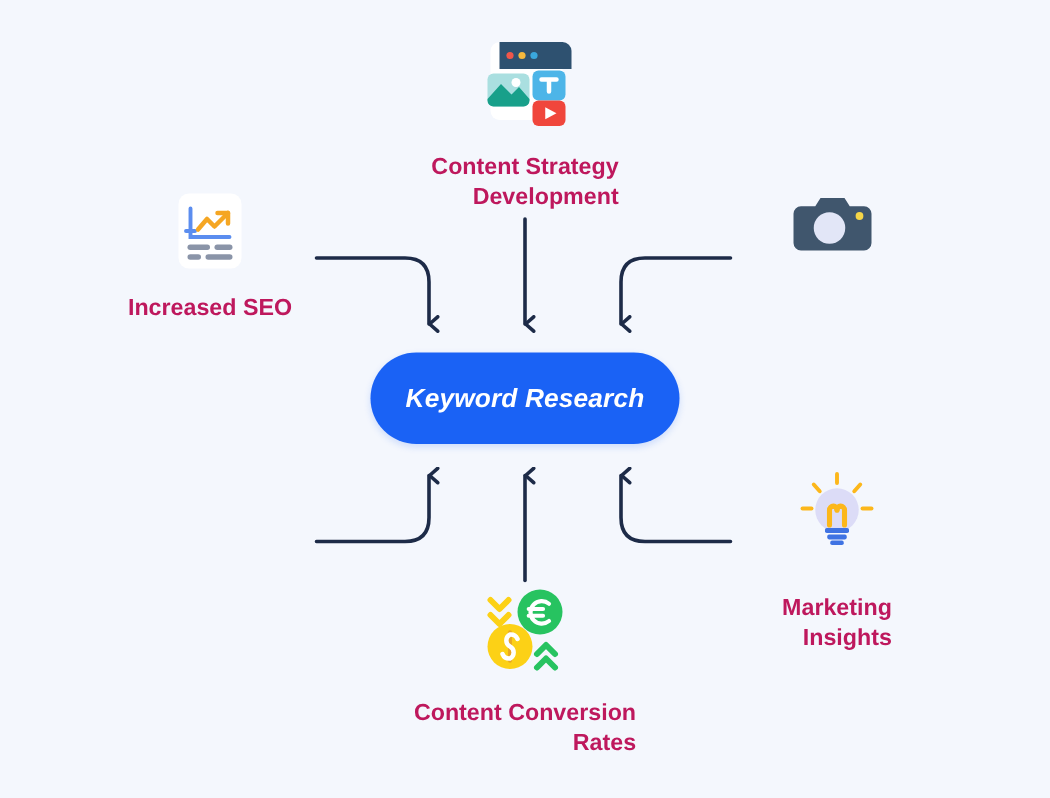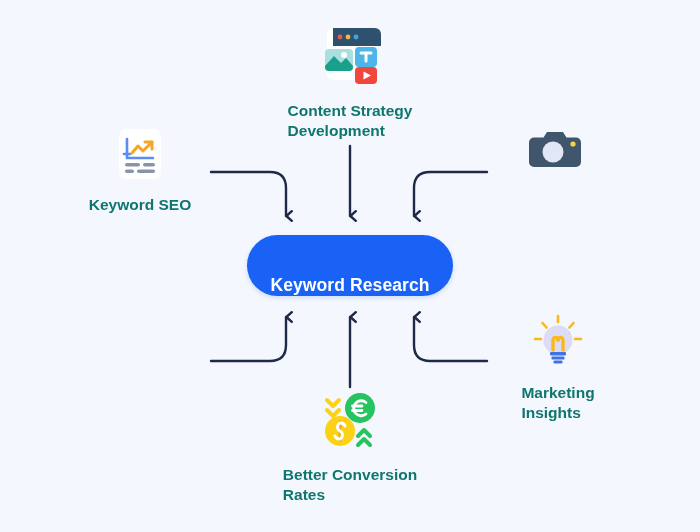--- a/index.html
+++ b/index.html
@@ -30,57 +30,58 @@
   
   .center-node {
     position: absolute;
     left: 247px;
     top: 235px;
     width: 206px;
     height: 61px;
     background: #1a62f5;
     border-radius: 31px;
     display: flex;
-    align-items: flex-end;
+    align-items: center;
     justify-content: center;
     box-shadow: 0 2px 5px rgba(26,98,245,0.18);
+    font-style: italic;
   }
   .center-node-label {
     color: #ffffff;
     font-size: 17.5px;
     font-weight: bold;
     letter-spacing: 0.1px;
     white-space: nowrap;
   }
   
   .node {
     position: absolute;
     display: flex;
     flex-direction: column;
     align-items: center;
   }
   .node-icon {
     display: block;
     margin-bottom: 9px;
   }
   .node-label {
-    color: #0f766e;
+    color: #be185d;
     font-size: 15.5px;
     font-weight: bold;
     line-height: 1.32;
-    text-align: left;
+    text-align: right;
     white-space: pre-line;
   }
   
   #node-seo            { left: 60px;  top: 126px; width: 160px; }
   #node-content        { left: 250px; top: 22px;  width: 200px; }
   #node-brand          { left: 480px; top: 122px; width: 150px; }
   #node-traffic        { left: 50px;  top: 312px; width: 180px; }
   #node-conversion     { left: 250px; top: 390px; width: 200px; }
-  #node-insights       { left: 478px; top: 312px; width: 160px; }
+  #node-insights       { left: 478px; top: 312px; width: 160px; gap: 12px; }
 </style>
 </head>
 <body>
 
 <div id="diagram">
 
   <svg class="connectors" viewBox="0 0 700 532" width="700" height="532" fill="none">
     <defs>
       <marker id="arrowDown" markerWidth="12" markerHeight="12" refX="6" refY="9" orient="auto" markerUnits="userSpaceOnUse">
         <path d="M1.2 3.2 L6 8.6 L10.8 3.2" stroke="#1d2b48" stroke-width="2.4" stroke-linecap="round" stroke-linejoin="round" fill="none"></path>
@@ -114,21 +115,21 @@
         <path d="M15 13 V32 H41" stroke="#5b8def" stroke-width="2.6" stroke-linecap="round" fill="none"></path>
         <path d="M12 28 H18" stroke="#5b8def" stroke-width="2.6" stroke-linecap="round"></path>
         <path d="M20 27 L26 20 L31 25 L40 16" stroke="#f5a623" stroke-width="3" stroke-linecap="round" stroke-linejoin="round" fill="none"></path>
         <path d="M33 16 H40 V23" stroke="#f5a623" stroke-width="3" stroke-linecap="round" stroke-linejoin="round" fill="none"></path>
         <rect x="13" y="37" width="15" height="3.6" rx="1.8" fill="#8a94a8"></rect>
         <rect x="31" y="37" width="12" height="3.6" rx="1.8" fill="#8a94a8"></rect>
         <rect x="13" y="43.5" width="9" height="3.6" rx="1.8" fill="#8a94a8"></rect>
         <rect x="25" y="43.5" width="18" height="3.6" rx="1.8" fill="#8a94a8"></rect>
       </svg>
     </span>
-    <span class="node-label">Keyword SEO</span>
+    <span class="node-label">Increased SEO</span>
   </div>
 
   <div class="node" id="node-content">
     <span class="node-icon">
       <svg width="66" height="66" viewBox="0 0 66 66">
         <rect x="10" y="6" width="48" height="52" rx="6" fill="#ffffff"></rect>
         <path d="M16 6 H58 A6 6 0 0 1 64 12 V24 H16 Z" fill="#2e5170"></path>
         <circle cx="23" cy="15" r="2.4" fill="#f0564a"></circle>
         <circle cx="31" cy="15" r="2.4" fill="#f5b83d"></circle>
         <circle cx="39" cy="15" r="2.4" fill="#3aa7dd"></circle>
@@ -165,21 +166,21 @@
         <circle cx="41" cy="18" r="15" fill="#27c360"></circle>
         <path d="M47 12.5 A7.5 7.5 0 1 0 47 24 M33.5 16 H43 M33.5 20.5 H43" stroke="#ffffff" stroke-width="2.8" stroke-linecap="round" fill="none"></path>
         <circle cx="21" cy="41" r="15" fill="#fcd116"></circle>
         <path d="M21 31.5 V50.5" stroke="#e8a723" stroke-width="2.6" stroke-linecap="round"></path>
         <path d="M26 36 A5 5 0 0 0 21 33 A4.5 4.5 0 0 0 21 41 A4.5 4.5 0 0 1 21 49
                  A5 5 0 0 1 16 46" stroke="#ffffff" stroke-width="3" stroke-linecap="round" stroke-linejoin="round" fill="none"></path>
         <path d="M39 46 L45 40 L51 46" stroke="#27c360" stroke-width="4" stroke-linecap="round" stroke-linejoin="round" fill="none"></path>
         <path d="M39 55 L45 49 L51 55" stroke="#27c360" stroke-width="4" stroke-linecap="round" stroke-linejoin="round" fill="none"></path>
       </svg>
     </span>
-    <span class="node-label">Better Conversion
+    <span class="node-label">Content Conversion
 Rates</span>
   </div>
 
   <div class="node" id="node-insights">
     <span class="node-icon">
       <svg width="58" height="58" viewBox="0 0 58 58">
         <g stroke="#fcb71b" stroke-width="2.6" stroke-linecap="round">
           <path d="M29 4 V10"></path>
           <path d="M13.5 11 L17.5 15.5"></path>
           <path d="M44.5 11 L40.5 15.5"></path>

